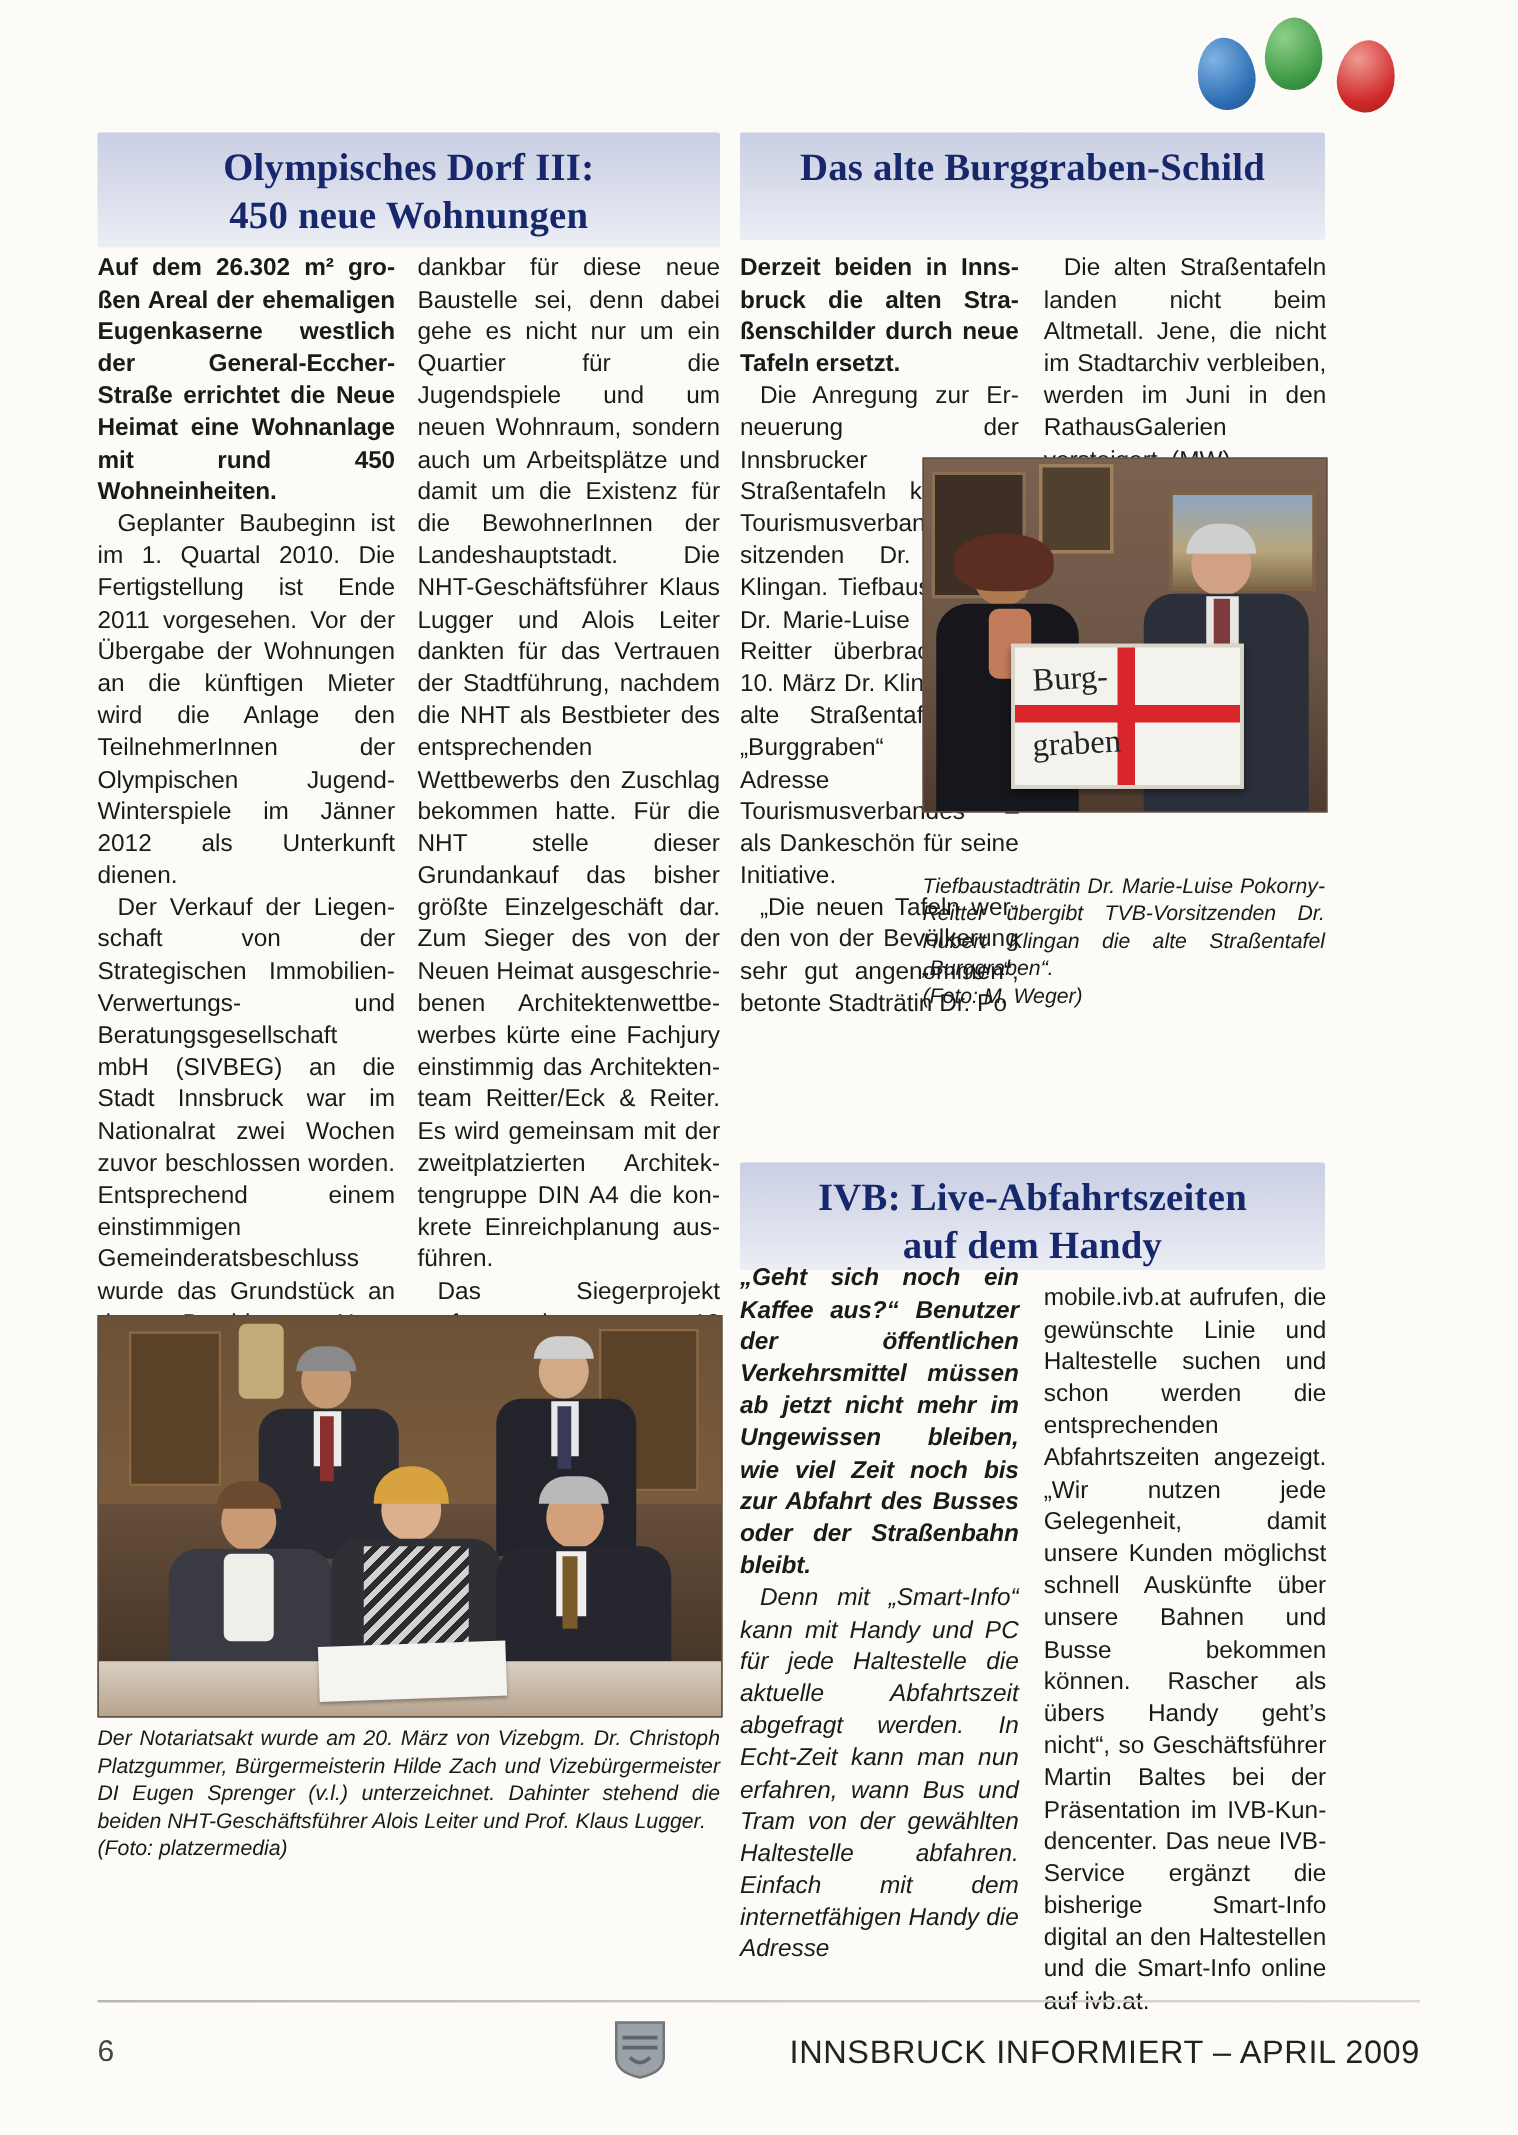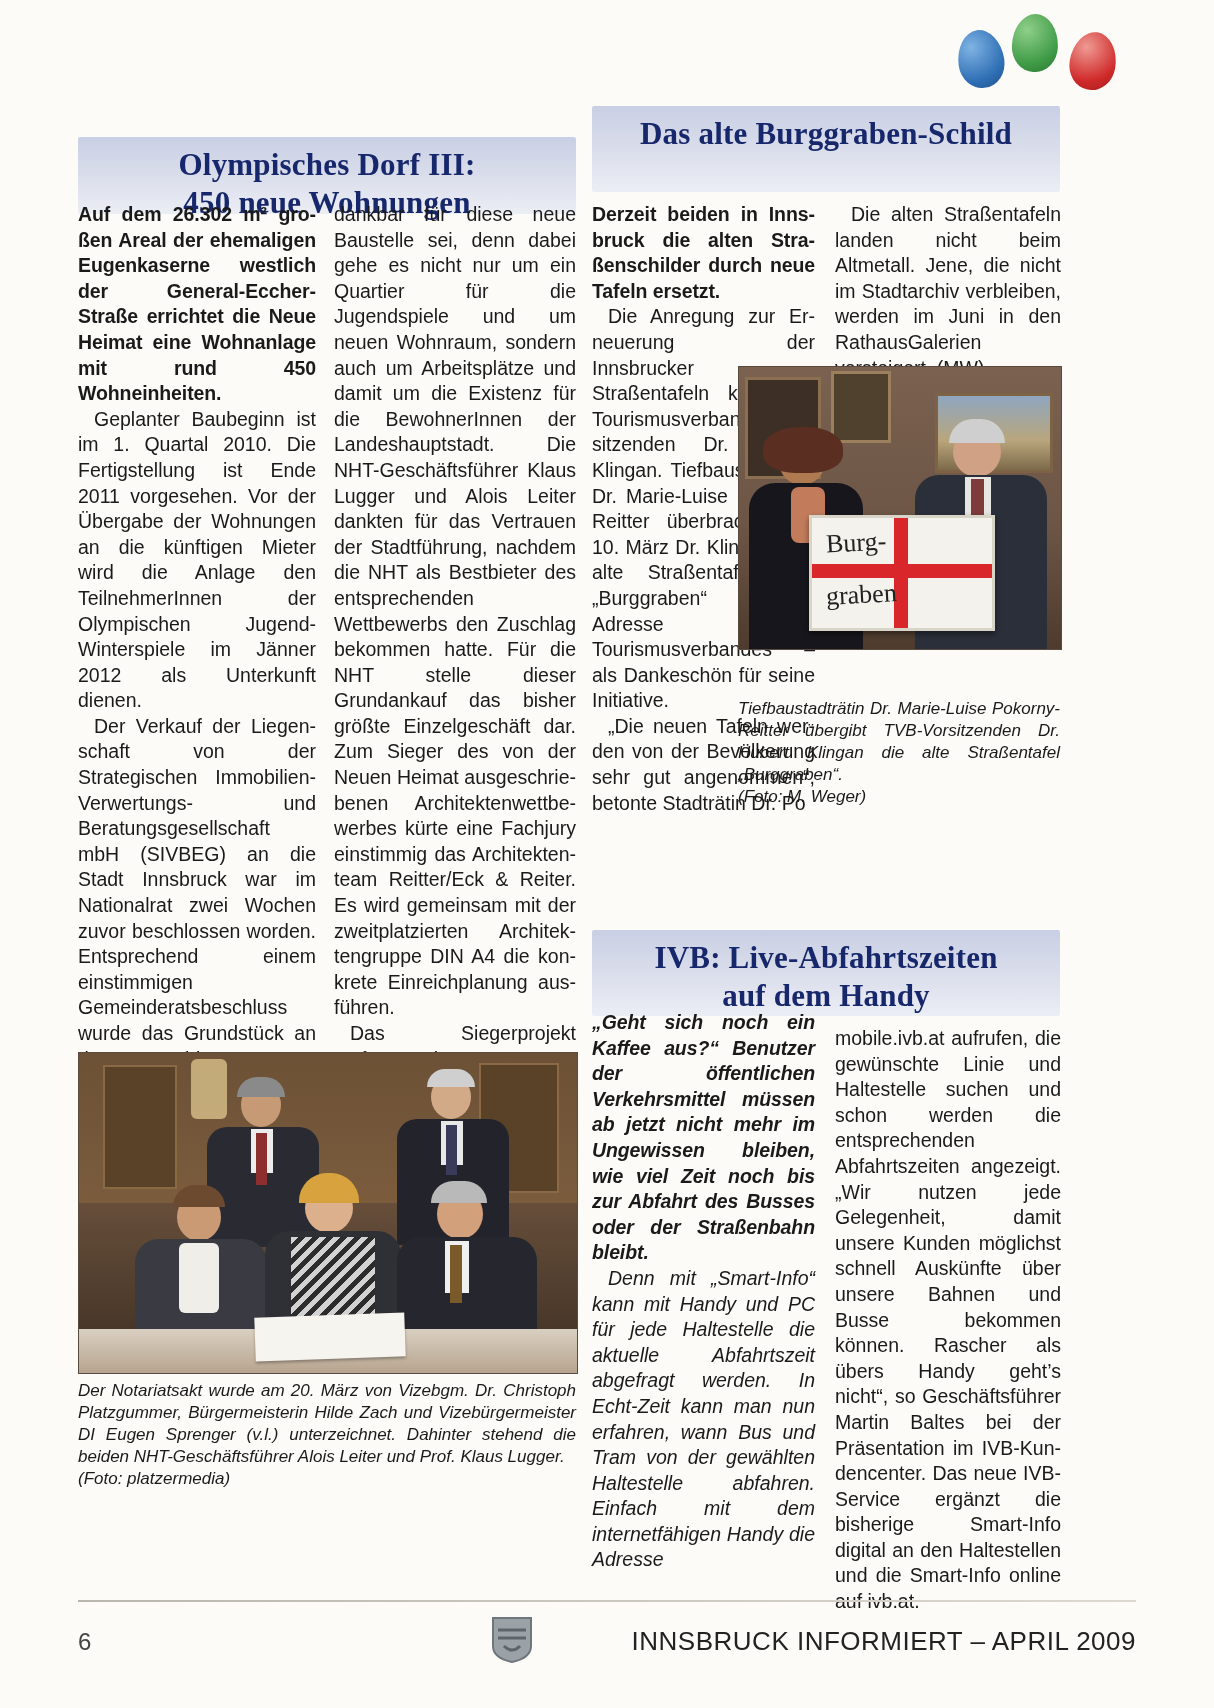--- a/index.html
+++ b/index.html
@@ -87,21 +87,21 @@
     color: #17276b;
     text-align: center;
     font-size: 31px;
     line-height: 38px;
     padding-top: 9px;
     letter-spacing: 0.2px;
   }
   .headline-box .h .l2 { display: block; }
 
   
-  #hl-a1 { left: 78px; top: 106px; width: 498px; height: 77px; margin-top: 31px; }
+  #hl-a1 { left: 78px; top: 106px; width: 498px; height: 92px; }
   #a1c1 { left: 78px; top: 202px; width: 238px; }
   #a1c2 { left: 334px; top: 202px; width: 242px; }
 
   
   #hl-a2 { left: 592px; top: 106px; width: 468px; height: 86px; }
   #a2c1 { left: 592px; top: 202px; width: 223px; }
   #a2c2 { left: 835px; top: 202px; width: 226px; }
 
   
   #hl-a3 { left: 592px; top: 930px; width: 468px; height: 86px; }

